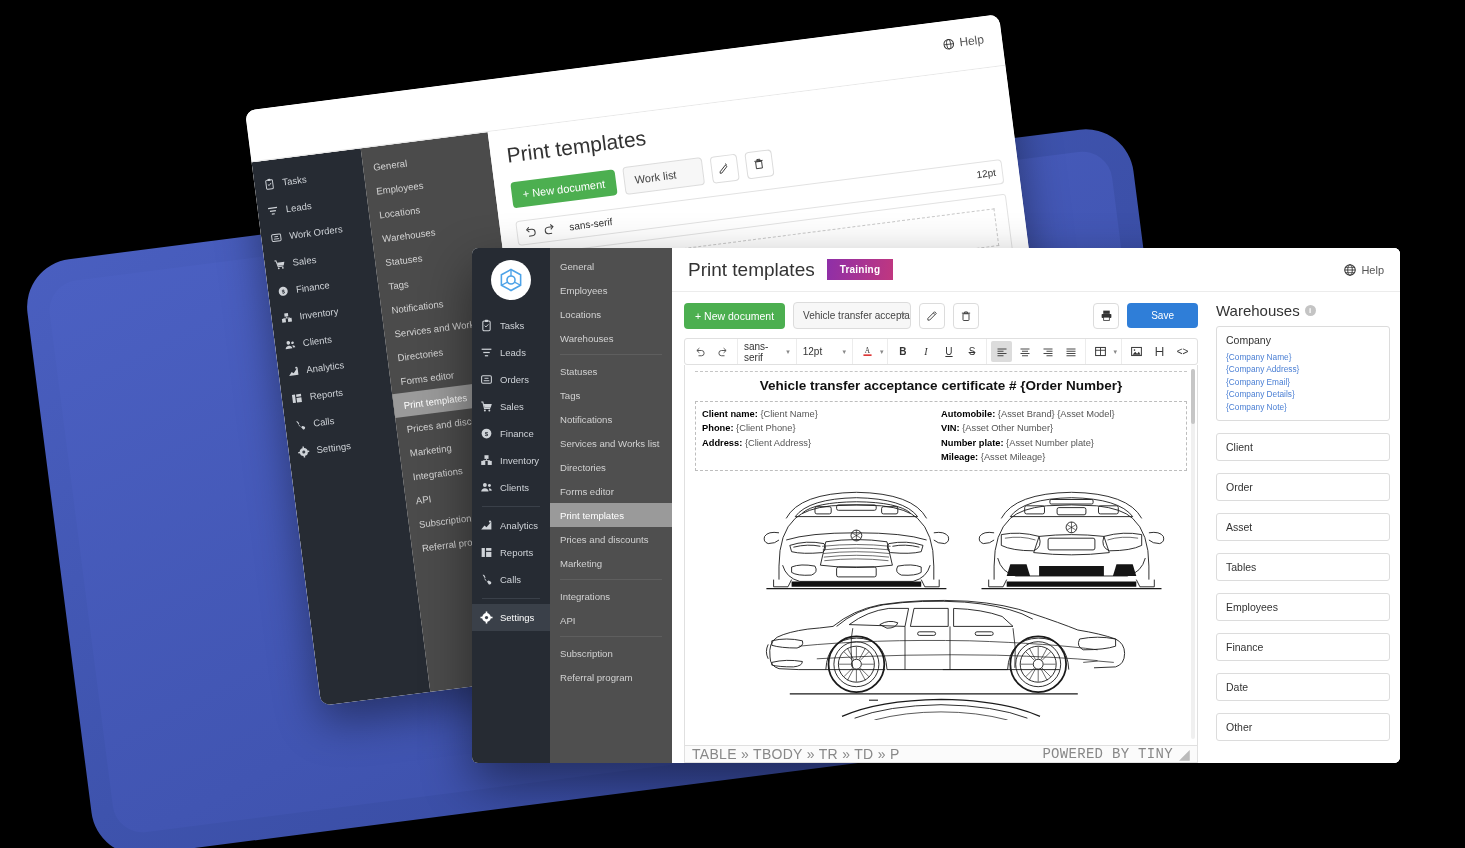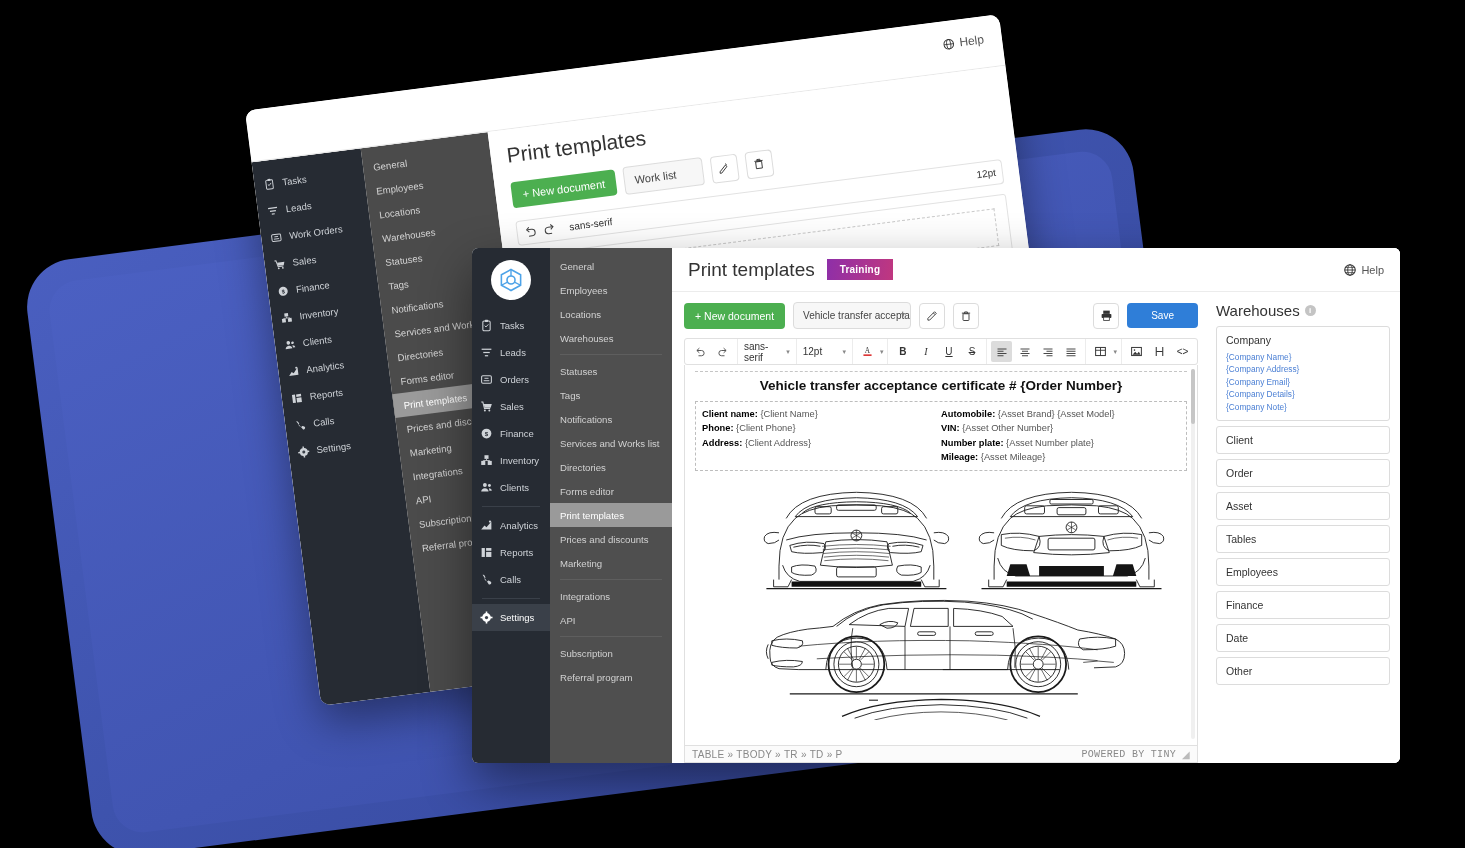--- a/index.html
+++ b/index.html
@@ -148,28 +148,28 @@
     overflow:hidden;position:relative; padding:6px 10px 0 10px;
   }
   .doc-h1 { text-align:center;font-weight:bold;font-size:13.5px;color:#111;margin:6px 0 8px 0;}
   .info-box { border:1px dashed #bdbdbd; display:flex; font-size:9.3px;color:#111;padding:5px 6px;}
   .info-col { flex:1; line-height:1.55; }
   .info-col b { color:#000; }
   .ph { color:#555; }
 
   .status-bar {
     height:17px;border:1px solid #e0e0e0;border-top:none;background:#fbfbfb;
-    display:flex;align-items:center;padding:0 7px;font-size:10px;color:#888;
+    display:flex;align-items:center;padding:0 7px;font-size:14px;color:#888;
     letter-spacing:.3px;
   }
   .status-bar .right { margin-left:auto;font-family:Liberation Mono, monospace; }
 
   .vars-title { font-size:15px;color:#333;display:flex;align-items:center;gap:5px;margin-bottom:7px;}
   .info-dot { width:11px;height:11px;border-radius:50%;background:#c4c4c4;color:#fff;font-size:8px;display:flex;align-items:center;justify-content:center;font-weight:bold;}
-  .vcard { border:1px solid #dcdcdc;border-radius:3px;padding:7px 9px;margin-bottom:5px;background:#fff;cursor:pointer;}
+  .vcard { border:1px solid #dcdcdc;border-radius:3px;padding:7px 9px;margin-bottom:12px;background:#fff;cursor:pointer;}
   .vcard .vname { font-size:10.5px;color:#333; }
   .vlist { margin-top:5px; }
   .vlist div { font-size:8.3px;color:#4a7fd4;line-height:1.5;cursor:pointer; }
 
   .scroll-track { position:absolute;right:2px;top:4px;width:4px;height:calc(100% - 10px);background:#f0f0f0;border-radius:2px;}
   .scroll-thumb { position:absolute;right:2px;top:4px;width:4px;height:55px;background:#c6c6c6;border-radius:2px;}
 
   svg { display:block; }
 </style>
 </head>

